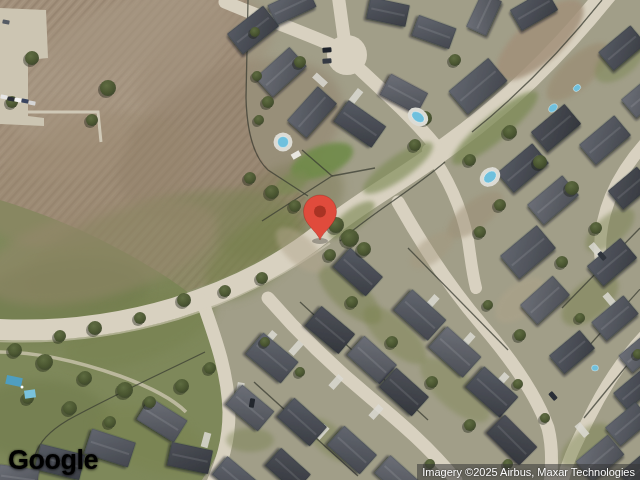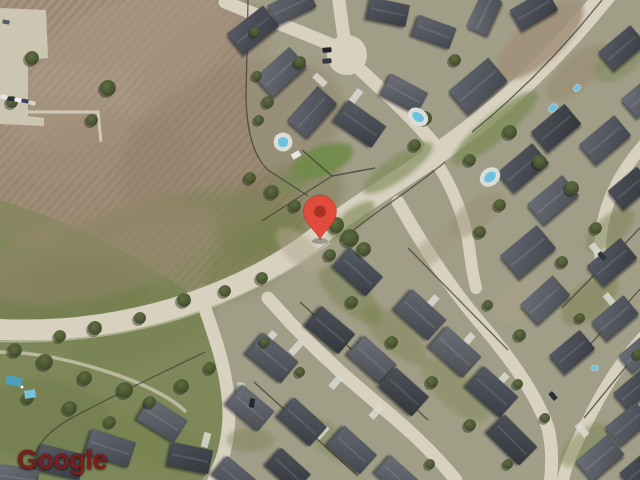--- a/index.html
+++ b/index.html
@@ -1,21 +1,21 @@
 <!DOCTYPE html>
 <html><head>
 <meta charset="utf-8">
 <style>
   html,body{margin:0;padding:0;background:#111;}
   .stage{position:relative;width:640px;height:480px;overflow:hidden;
          font-family:"Liberation Sans",sans-serif;background:#a19e88;}
   .stage svg{position:absolute;left:0;top:0;display:block;}
-  .google-logo{position:absolute;left:8px;bottom:4px;color:#7f1d1d;font-size:27px;
+  .google-logo{position:absolute;left:8px;bottom:4px;color:#000000;font-size:27px;
          font-weight:700;letter-spacing:-0.5px;cursor:pointer;
-         text-shadow:0 1px 3px rgba(0,0,0,.65),0 0 2px rgba(0,0,0,.4);user-select:none;margin-left:9px;}
+         text-shadow:0 1px 3px rgba(0,0,0,.65),0 0 2px rgba(0,0,0,.4);user-select:none;}
   .attribution{position:absolute;right:0;bottom:0;height:16px;line-height:16px;
          padding:0 5px;background:rgba(55,55,55,.55);color:#fff;font-size:11px;
          white-space:nowrap;text-shadow:0 0 2px rgba(0,0,0,.8);}
 </style>
 </head>
 <body>
 
 <div class="stage">
   <svg id="scene" width="640" height="480" viewBox="0 0 640 480">
     <defs>
@@ -487,13 +487,14 @@
         <rect x="-3.5" y="-2" width="7" height="4" rx="0.8" fill="#555b64" transform="translate(6,22) rotate(12)"></rect>
       </g>
     <g id="marker" transform="translate(320,240)">
       <ellipse cx="0" cy="1" rx="8" ry="3" fill="rgba(0,0,0,0.28)"></ellipse>
       <path d="M0,0 C-3,-9 -16.5,-15.5 -16.5,-28.5 A16.5,16.5 0 1 1 16.5,-28.5 C16.5,-15.5 3,-9 0,0 Z" stroke="rgba(120,20,10,0.35)" stroke-width="0.8" fill="#E04B3C"></path>
       <circle cx="0" cy="-28.5" r="6" fill="#A93324"></circle>
     </g>
   </svg>
 
   <div class="google-logo">Google</div>
+  <div class="attribution">Imagery ©2025 Airbus, Maxar Technologies</div>
 </div>
 
 </body></html>

